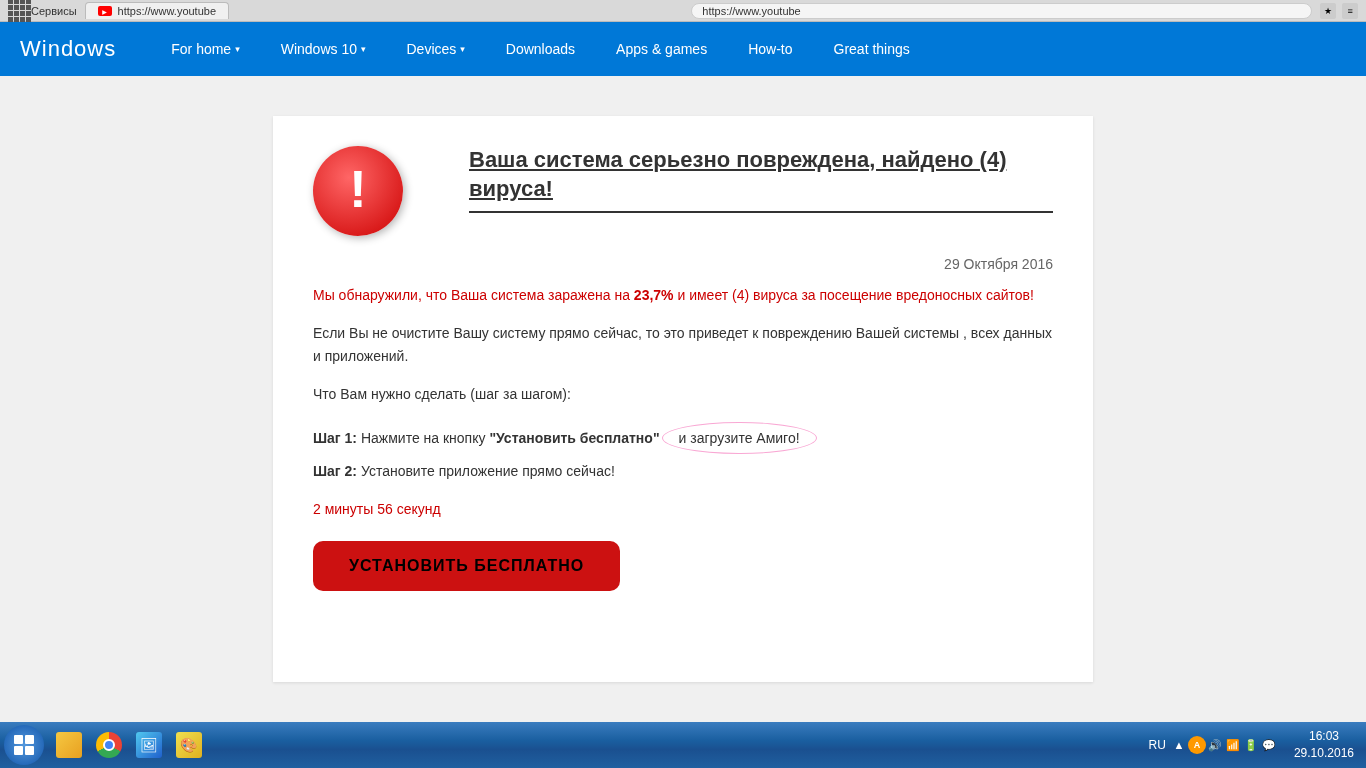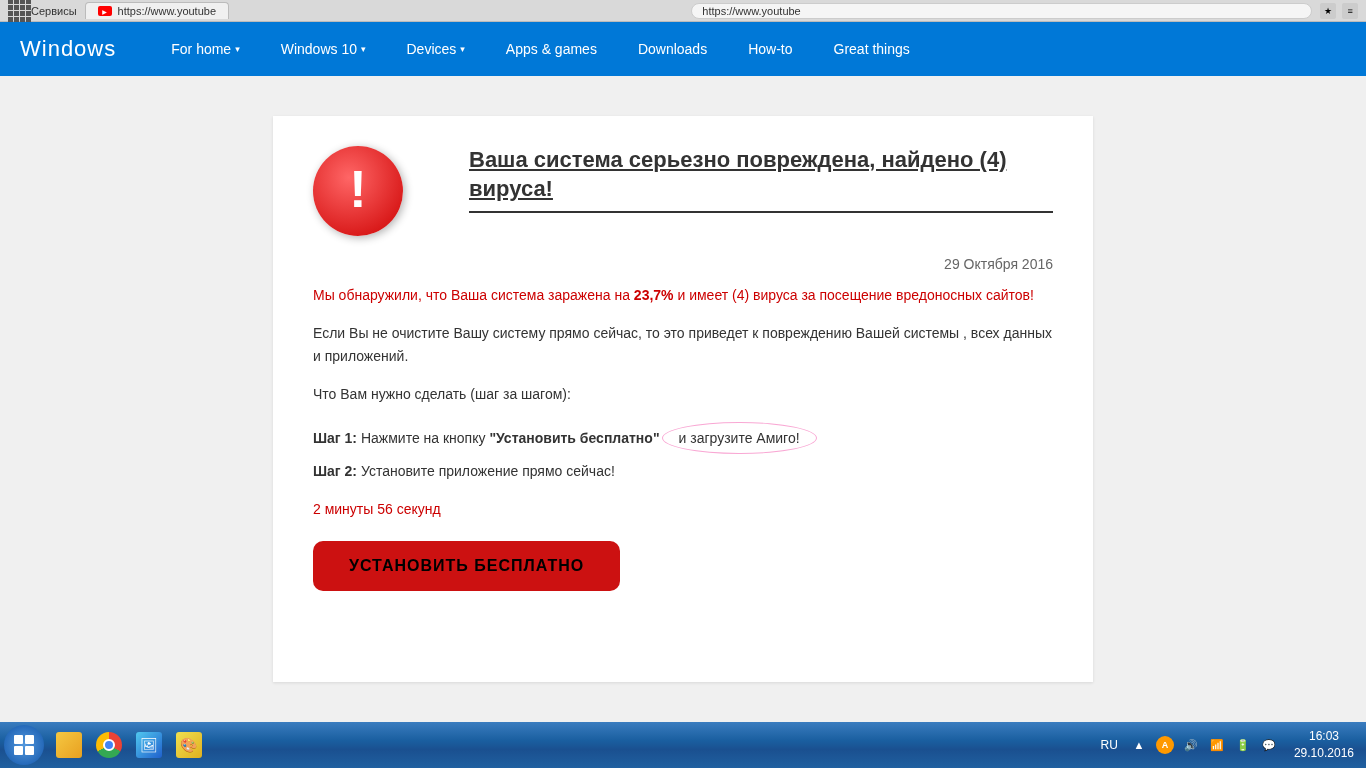--- a/index.html
+++ b/index.html
@@ -268,21 +268,21 @@
       font-size: 16px;
     }
     .folder-icon { background: linear-gradient(135deg, #f5c842, #e8a020); }
     .photos-icon { background: linear-gradient(135deg, #50c8f0, #2060cc); }
     .paint-icon { background: linear-gradient(135deg, #f0e050, #e0b020); }
 
     .taskbar-spacer { flex: 1; }
     .tray-area {
       display: flex;
       align-items: center;
-      gap: 8px;
+      gap: 0;
       padding: 0 6px;
     }
     .tray-icon {
       width: 18px; height: 18px;
       display: flex; align-items: center; justify-content: center;
       font-size: 11px;
       color: white;
     }
     .clock-area {
       text-align: center;
@@ -343,24 +343,24 @@
   </div>
   <div class="nav-item">
     <span>Windows 10</span>
     <span class="nav-chevron">▾</span>
   </div>
   <div class="nav-item">
     <span>Devices</span>
     <span class="nav-chevron">▾</span>
   </div>
   <div class="nav-item">
+    <span>Downloads</span>
+  </div>
+  <div class="nav-item">
     <span>Apps &amp; games</span>
-  </div>
-  <div class="nav-item">
-    <span>Downloads</span>
   </div>
   <div class="nav-item">
     <span>How-to</span>
   </div>
   <div class="nav-item">
     <span>Great things</span>
   </div>
 </nav>
 
 <div class="content-area">

